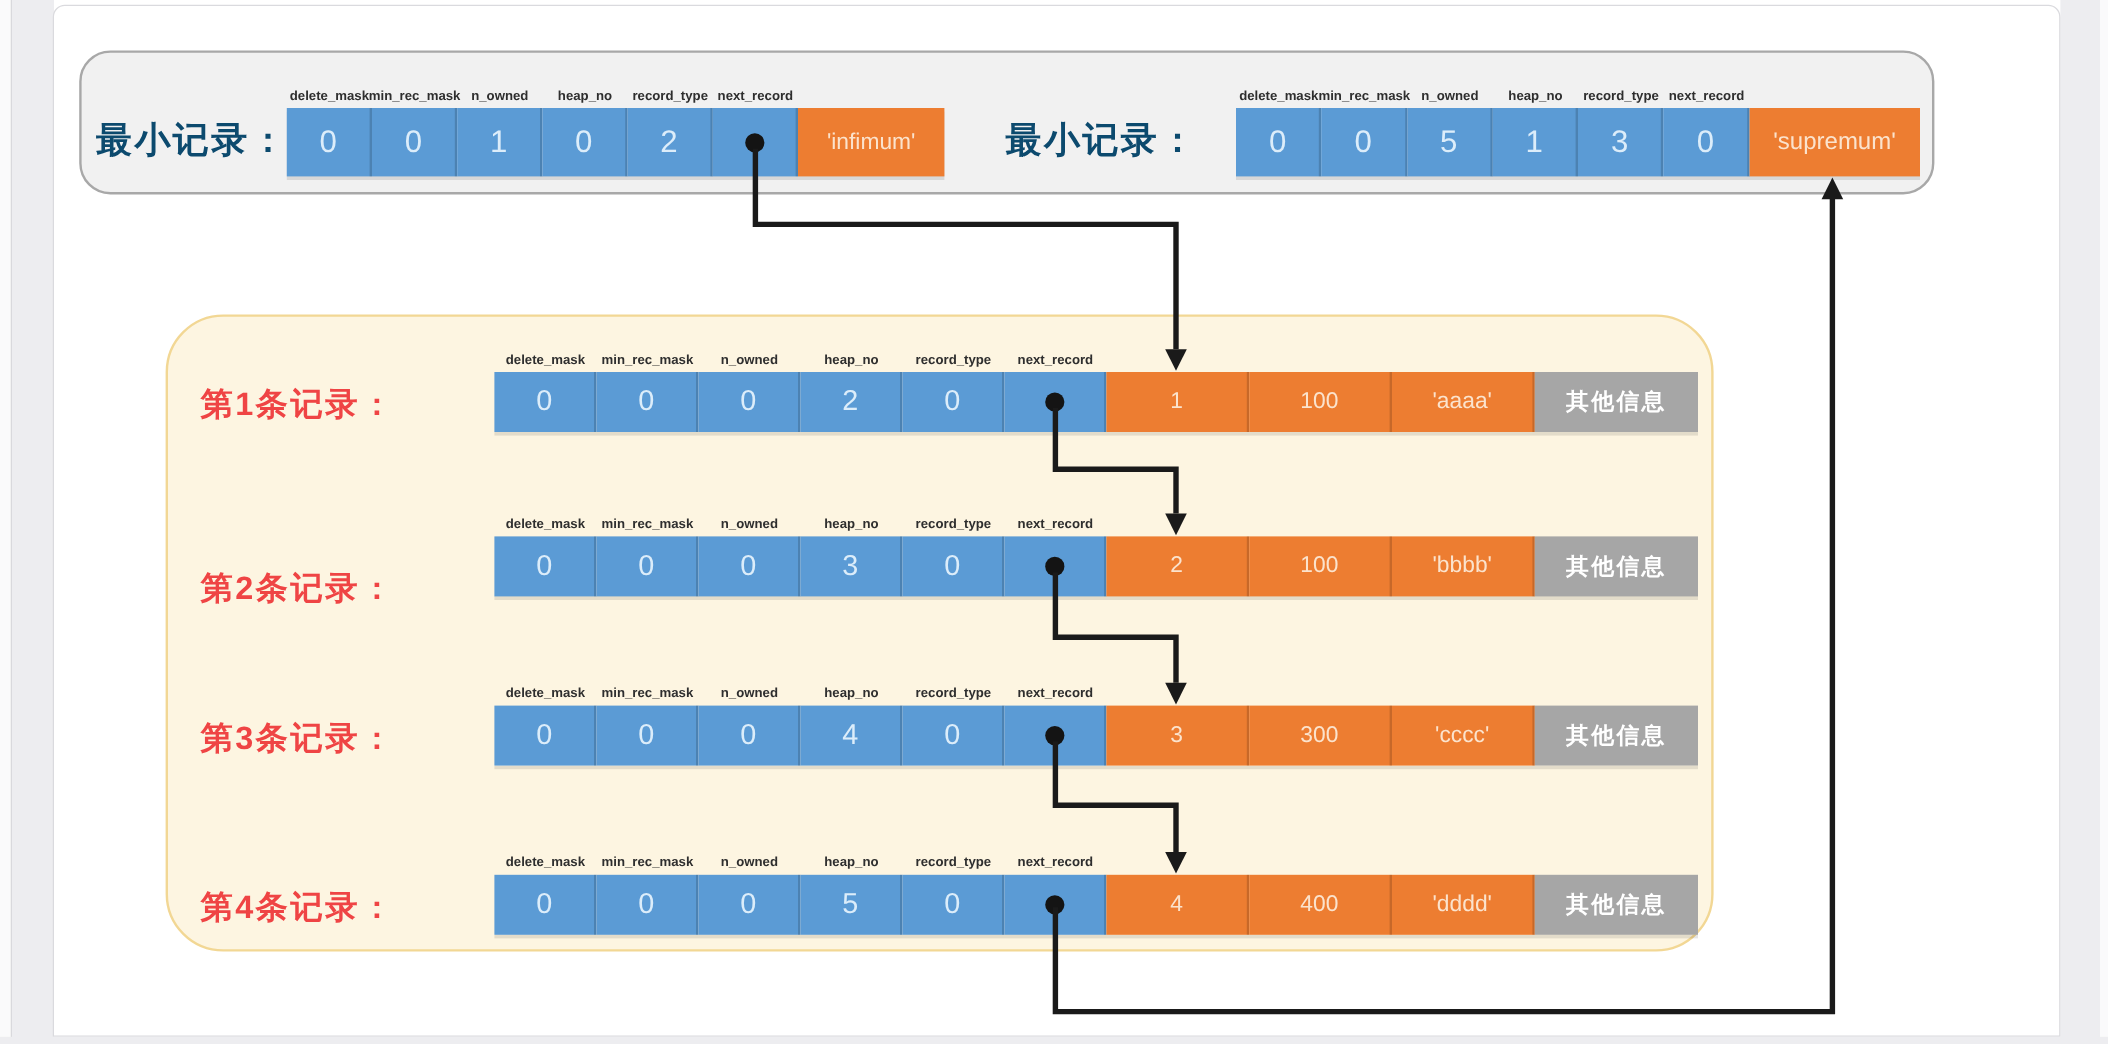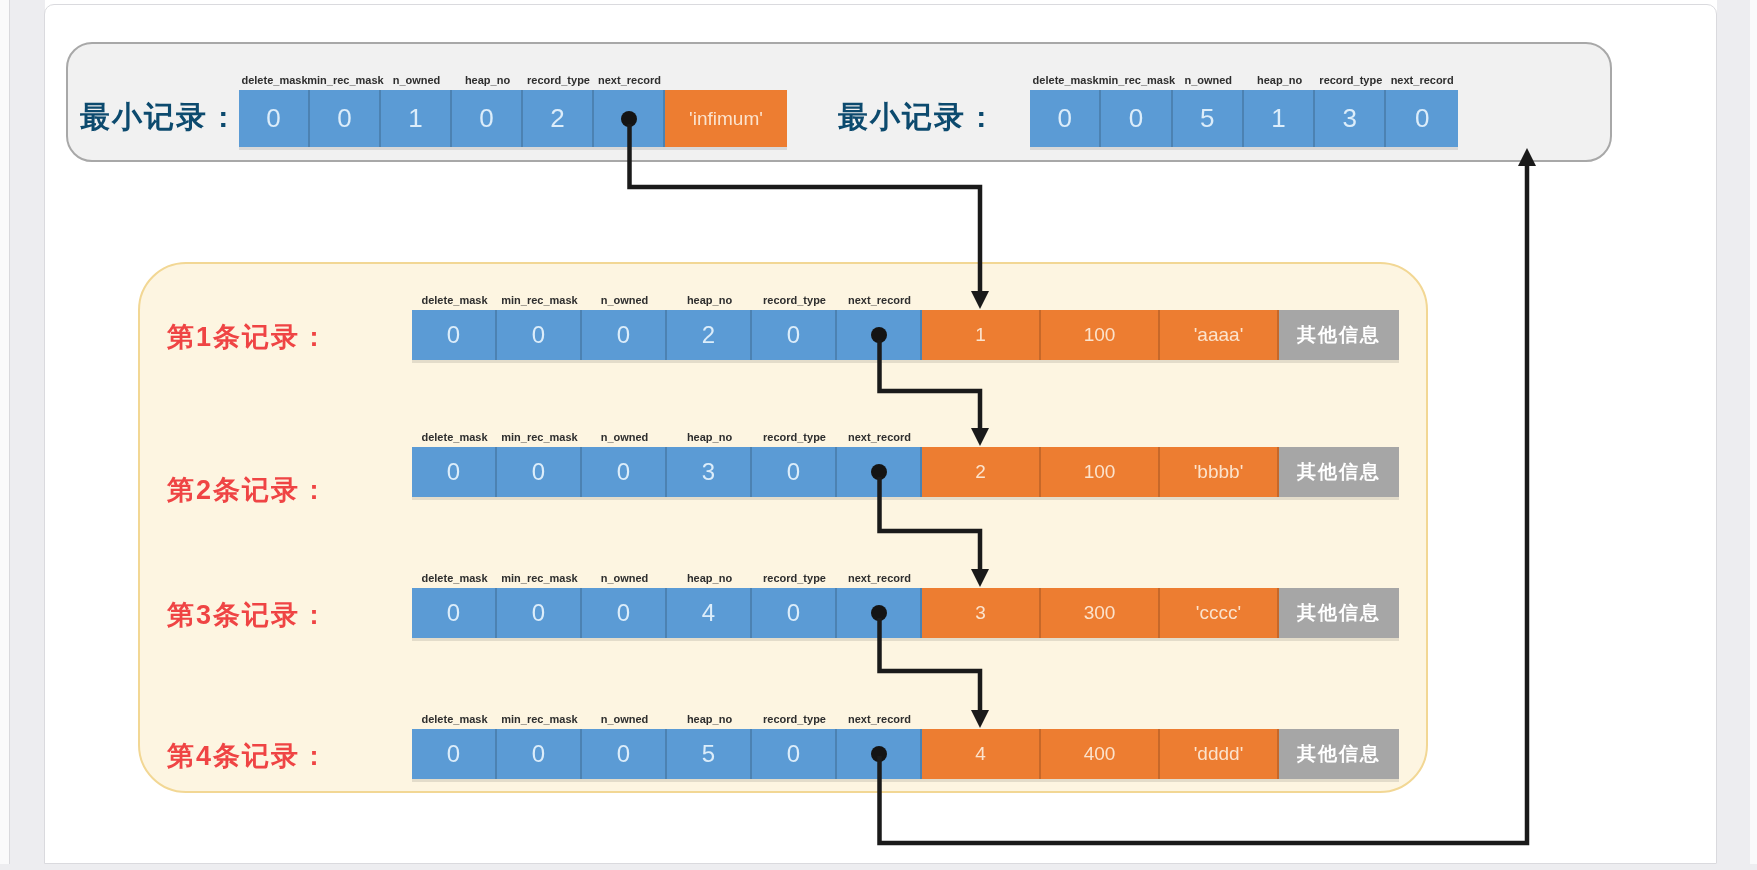--- a/index.html
+++ b/index.html
@@ -67,21 +67,21 @@
   .cell.blue{background:#5b9bd5;color:#dcedfa;}
   .cell.orange{background:#ed7d31;color:#fbe3cd;}
   .cell.gray{background:#a6a6a6;color:#ffffff;font-weight:700;letter-spacing:2px;}
   
   .t-min .cell, .t-max .cell{width:71px;height:57px;font-size:26px;}
   .t-max .cell{width:71.3px;}
   .t-min .cell.name{width:122px;font-size:19px;}
   .t-max .cell.name{width:142px;font-size:20px;}
   .t-rec .cell{width:85px;height:50px;font-size:24px;}
   .t-rec .cell.orange{width:119px;font-size:19px;}
-  .t-rec .cell.gray{width:120px;font-size:19px;}
+  .t-rec .cell.gray{width:136px;font-size:19px;}
   .dot{width:16px;height:16px;border-radius:50%;background:#141414;}
   
   svg.arrows{position:absolute;inset:0;pointer-events:none;}
   svg.arrows path{fill:none;stroke:#1a1a1a;stroke-width:4.5;}
   svg.arrows polygon{fill:#1a1a1a;}
 </style>
 </head>
 <body>
 
 <div class="page">
@@ -133,20 +133,21 @@
         <span class="flabel" style="left: 320.85px;">record_type</span>
         <span class="flabel" style="left: 392.15px;">next_record</span>
       </div>
       <div class="cells">
         <div class="cell blue">0</div>
         <div class="cell blue">0</div>
         <div class="cell blue">5</div>
         <div class="cell blue">1</div>
         <div class="cell blue">3</div>
         <div class="cell blue">0</div>
+        <div class="cell orange name">'supremum'</div>
       </div>
     </div>
   <div class="rec-struct t-rec st-r1">
       <div class="flabels">
         <span class="flabel" style="left: 42.5px;">delete_mask</span>
         <span class="flabel" style="left: 127.5px;">min_rec_mask</span>
         <span class="flabel" style="left: 212.5px;">n_owned</span>
         <span class="flabel" style="left: 297.5px;">heap_no</span>
         <span class="flabel" style="left: 382.5px;">record_type</span>
         <span class="flabel" style="left: 467.5px;">next_record</span>

